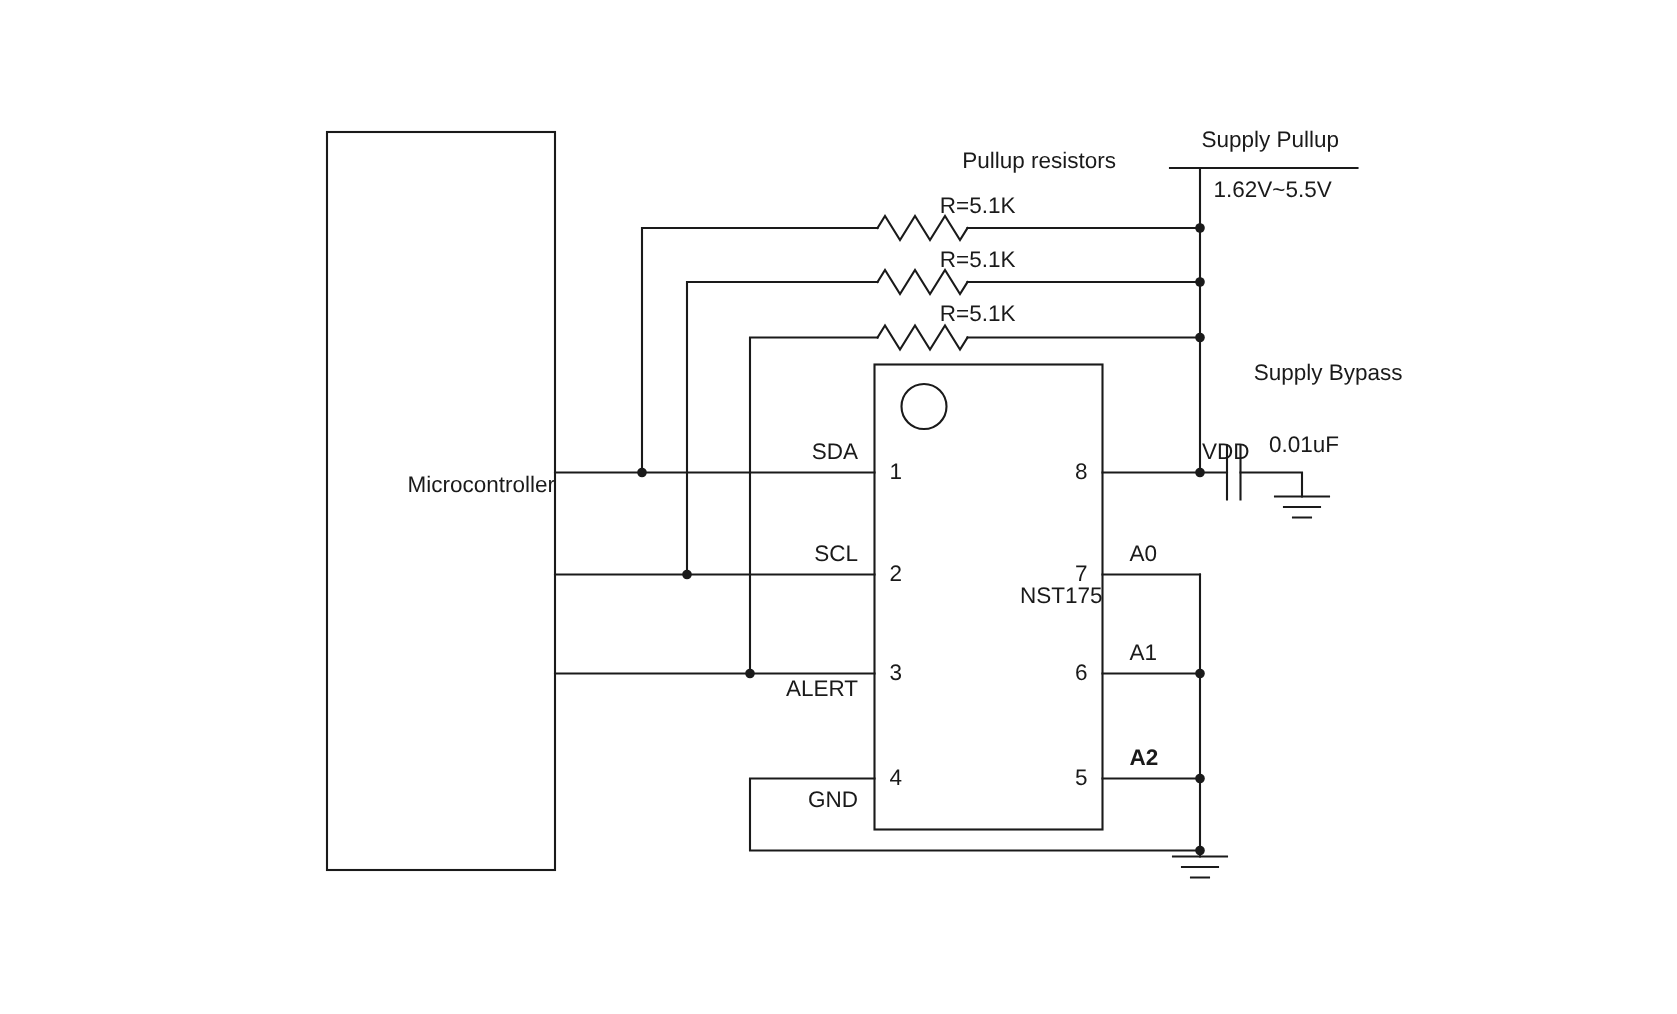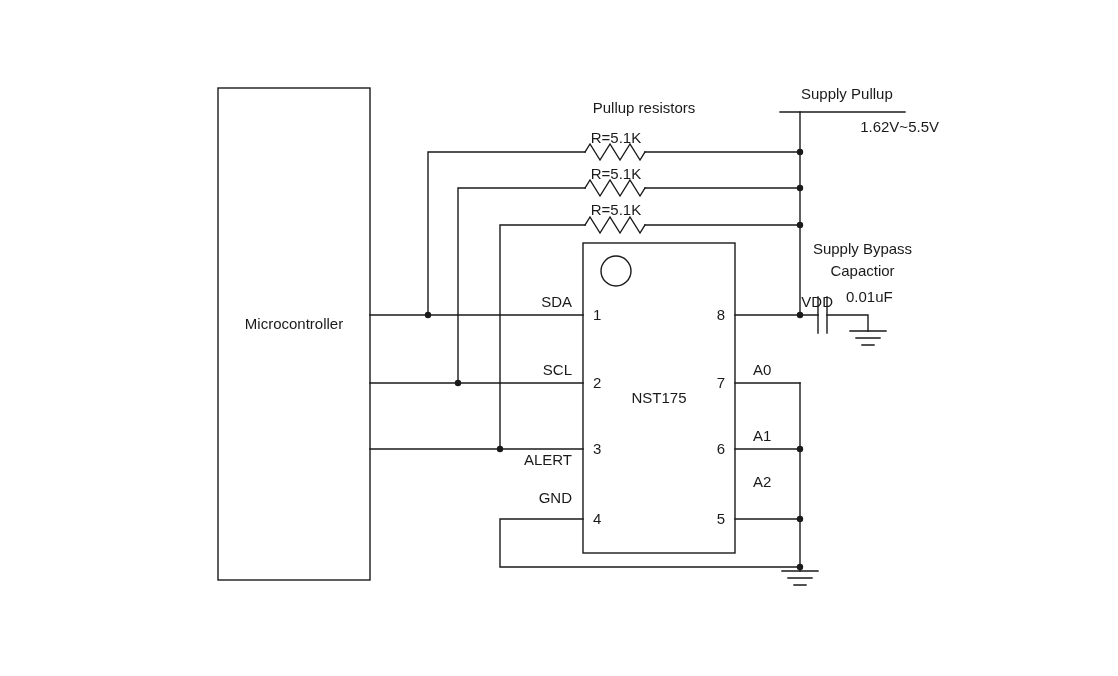--- a/index.html
+++ b/index.html
@@ -12,21 +12,21 @@
     font-family: "Liberation Sans", sans-serif;
   }
   .stage svg { position: absolute; left: 0; top: 0; }
   .label {
     position: absolute;
     font-size: 15px;
     line-height: 20px;
     color: #1a1a1a;
     white-space: nowrap;
   }
-  .center { text-align: center; }
+  .center { text-align: right; }
   .right  { text-align: right; }
   .two-line { line-height: 22px; white-space: normal; }
 </style>
 </head>
 <body>
 
 <div class="stage">
 
   <svg width="1118" height="676" viewBox="0 0 1118 676">
     <g stroke="#1a1a1a" stroke-width="1.4" fill="none" stroke-linecap="square">
@@ -81,44 +81,43 @@
 
   <div class="label center two-line" style="left:218px; top:313px; width:152px;">
     <div>Microcontroller</div>
   </div>
 
   <div class="label center" style="left:583px; top:388px; width:152px;">NST175</div>
 
   <div class="label right" style="left:452px; top:292px; width:120px;">SDA</div>
   <div class="label right" style="left:452px; top:360px; width:120px;">SCL</div>
   <div class="label right" style="left:452px; top:450px; width:120px;">ALERT</div>
-  <div class="label right" style="left:452px; top:488px; width:120px;">GND</div>
+  <div class="label right" style="left:452px; top:524px; width:120px;">GND</div>
 
   <div class="label" style="left:593px; top:305px; width:30px;">1</div>
   <div class="label" style="left:593px; top:373px; width:30px;">2</div>
   <div class="label" style="left:593px; top:439px; width:30px;">3</div>
   <div class="label" style="left:593px; top:509px; width:30px;">4</div>
 
   <div class="label right" style="left:695px; top:305px; width:30px;">8</div>
   <div class="label right" style="left:695px; top:373px; width:30px;">7</div>
   <div class="label right" style="left:695px; top:439px; width:30px;">6</div>
   <div class="label right" style="left:695px; top:509px; width:30px;">5</div>
 
   <div class="label" style="left:753px; top:292px; width:80px;text-align:right;">VDD</div>
   <div class="label" style="left:753px; top:360px; width:80px;">A0</div>
   <div class="label" style="left:753px; top:426px; width:80px;">A1</div>
-  <div class="label" style="left:753px; top:472px; width:80px;">A2</div>
+  <div class="label" style="left:753px; top:496px; width:80px;font-weight:bold;">A2</div>
 
   <div class="label center" style="left:544px; top:98px; width:200px;">Pullup resistors</div>
   <div class="label center" style="left:555px; top:128px; width:122px;">R=5.1K</div>
   <div class="label center" style="left:555px; top:164px; width:122px;">R=5.1K</div>
   <div class="label center" style="left:555px; top:200px; width:122px;">R=5.1K</div>
 
   <div class="label" style="left:801px; top:84px; width:130px;">Supply Pullup</div>
-  <div class="label" style="left:809px; top:117px; width:130px;text-align:right;">1.62V~5.5V</div>
+  <div class="label" style="left:809px; top:117px; width:130px;">1.62V~5.5V</div>
 
   <div class="label center two-line" style="left:790px; top:238px; width:145px;">
     <div>Supply Bypass</div>
-    <div>Capactior</div>
   </div>
   <div class="label" style="left:846px; top:287px; width:80px;">0.01uF</div>
 
 </div>
 
 </body></html>

